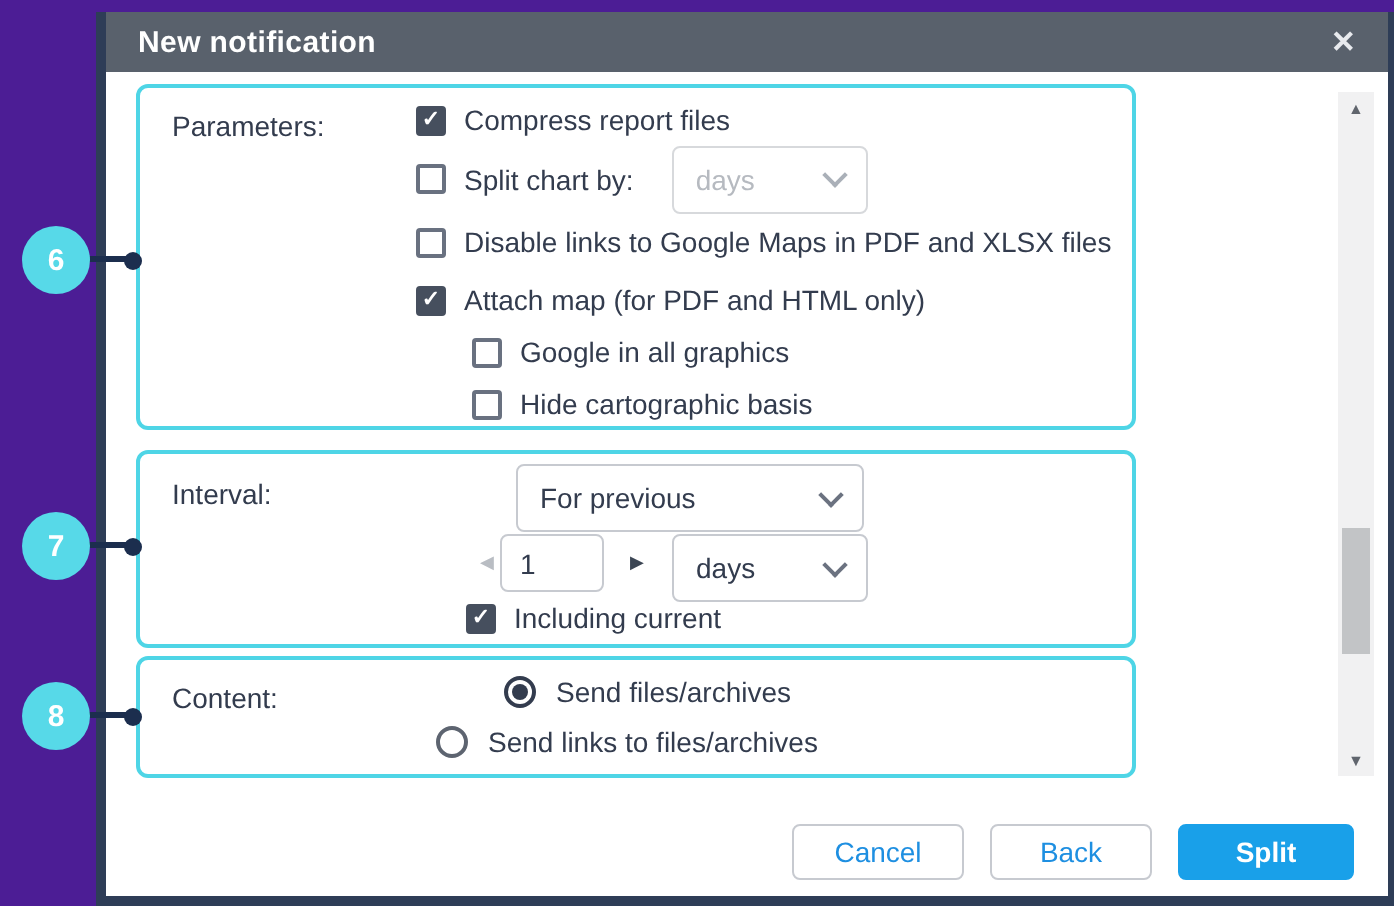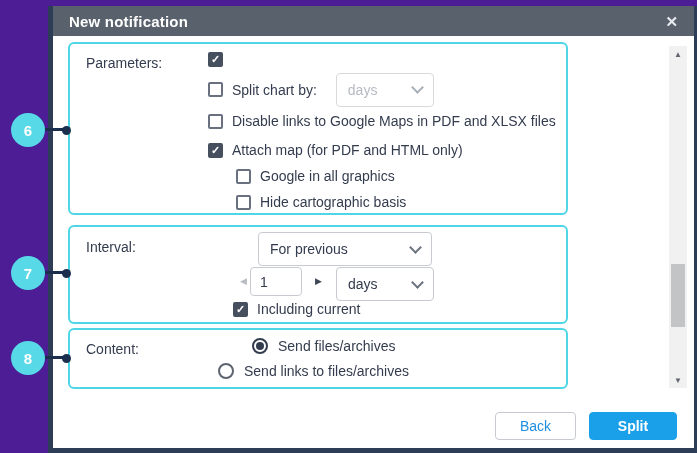--- a/index.html
+++ b/index.html
@@ -94,20 +94,21 @@
 
     <div class="dlg-body">
 
       <div class="group g-params">
         <span class="sec-label" style="top:11px;">Parameters:</span>
 
         <div class="cb checked" style="left:138px;top:8px;">
           <span class="box">
               <span class="tick">✓</span>
             </span>
+          <span>Compress report files</span>
         </div>
 
         <div class="cb" style="left:138px;top:31px;height:29px;">
           <span class="box"></span>
           <span>Split chart by:</span>
           <span class="select disabled inline-select">
             <span>days</span>
             <span class="chev"></span>
           </span>
         </div>
@@ -177,20 +178,21 @@
         <span class="sb-arrow sb-up">
             <span>▲</span>
           </span>
         <span class="sb-thumb"></span>
         <span class="sb-arrow sb-down">
             <span>▼</span>
           </span>
       </div>
 
       <div class="footer">
+        <span class="btn ghost cancel">Cancel</span>
         <span class="btn ghost back">Back</span>
         <span class="btn primary">Split</span>
       </div>
 
     </div>
   </div>
 
   <span class="conn" style="top:128px;"></span>
   <span class="dot" style="top:126px;"></span>
   <span class="badge" style="top:113px;">6</span>

